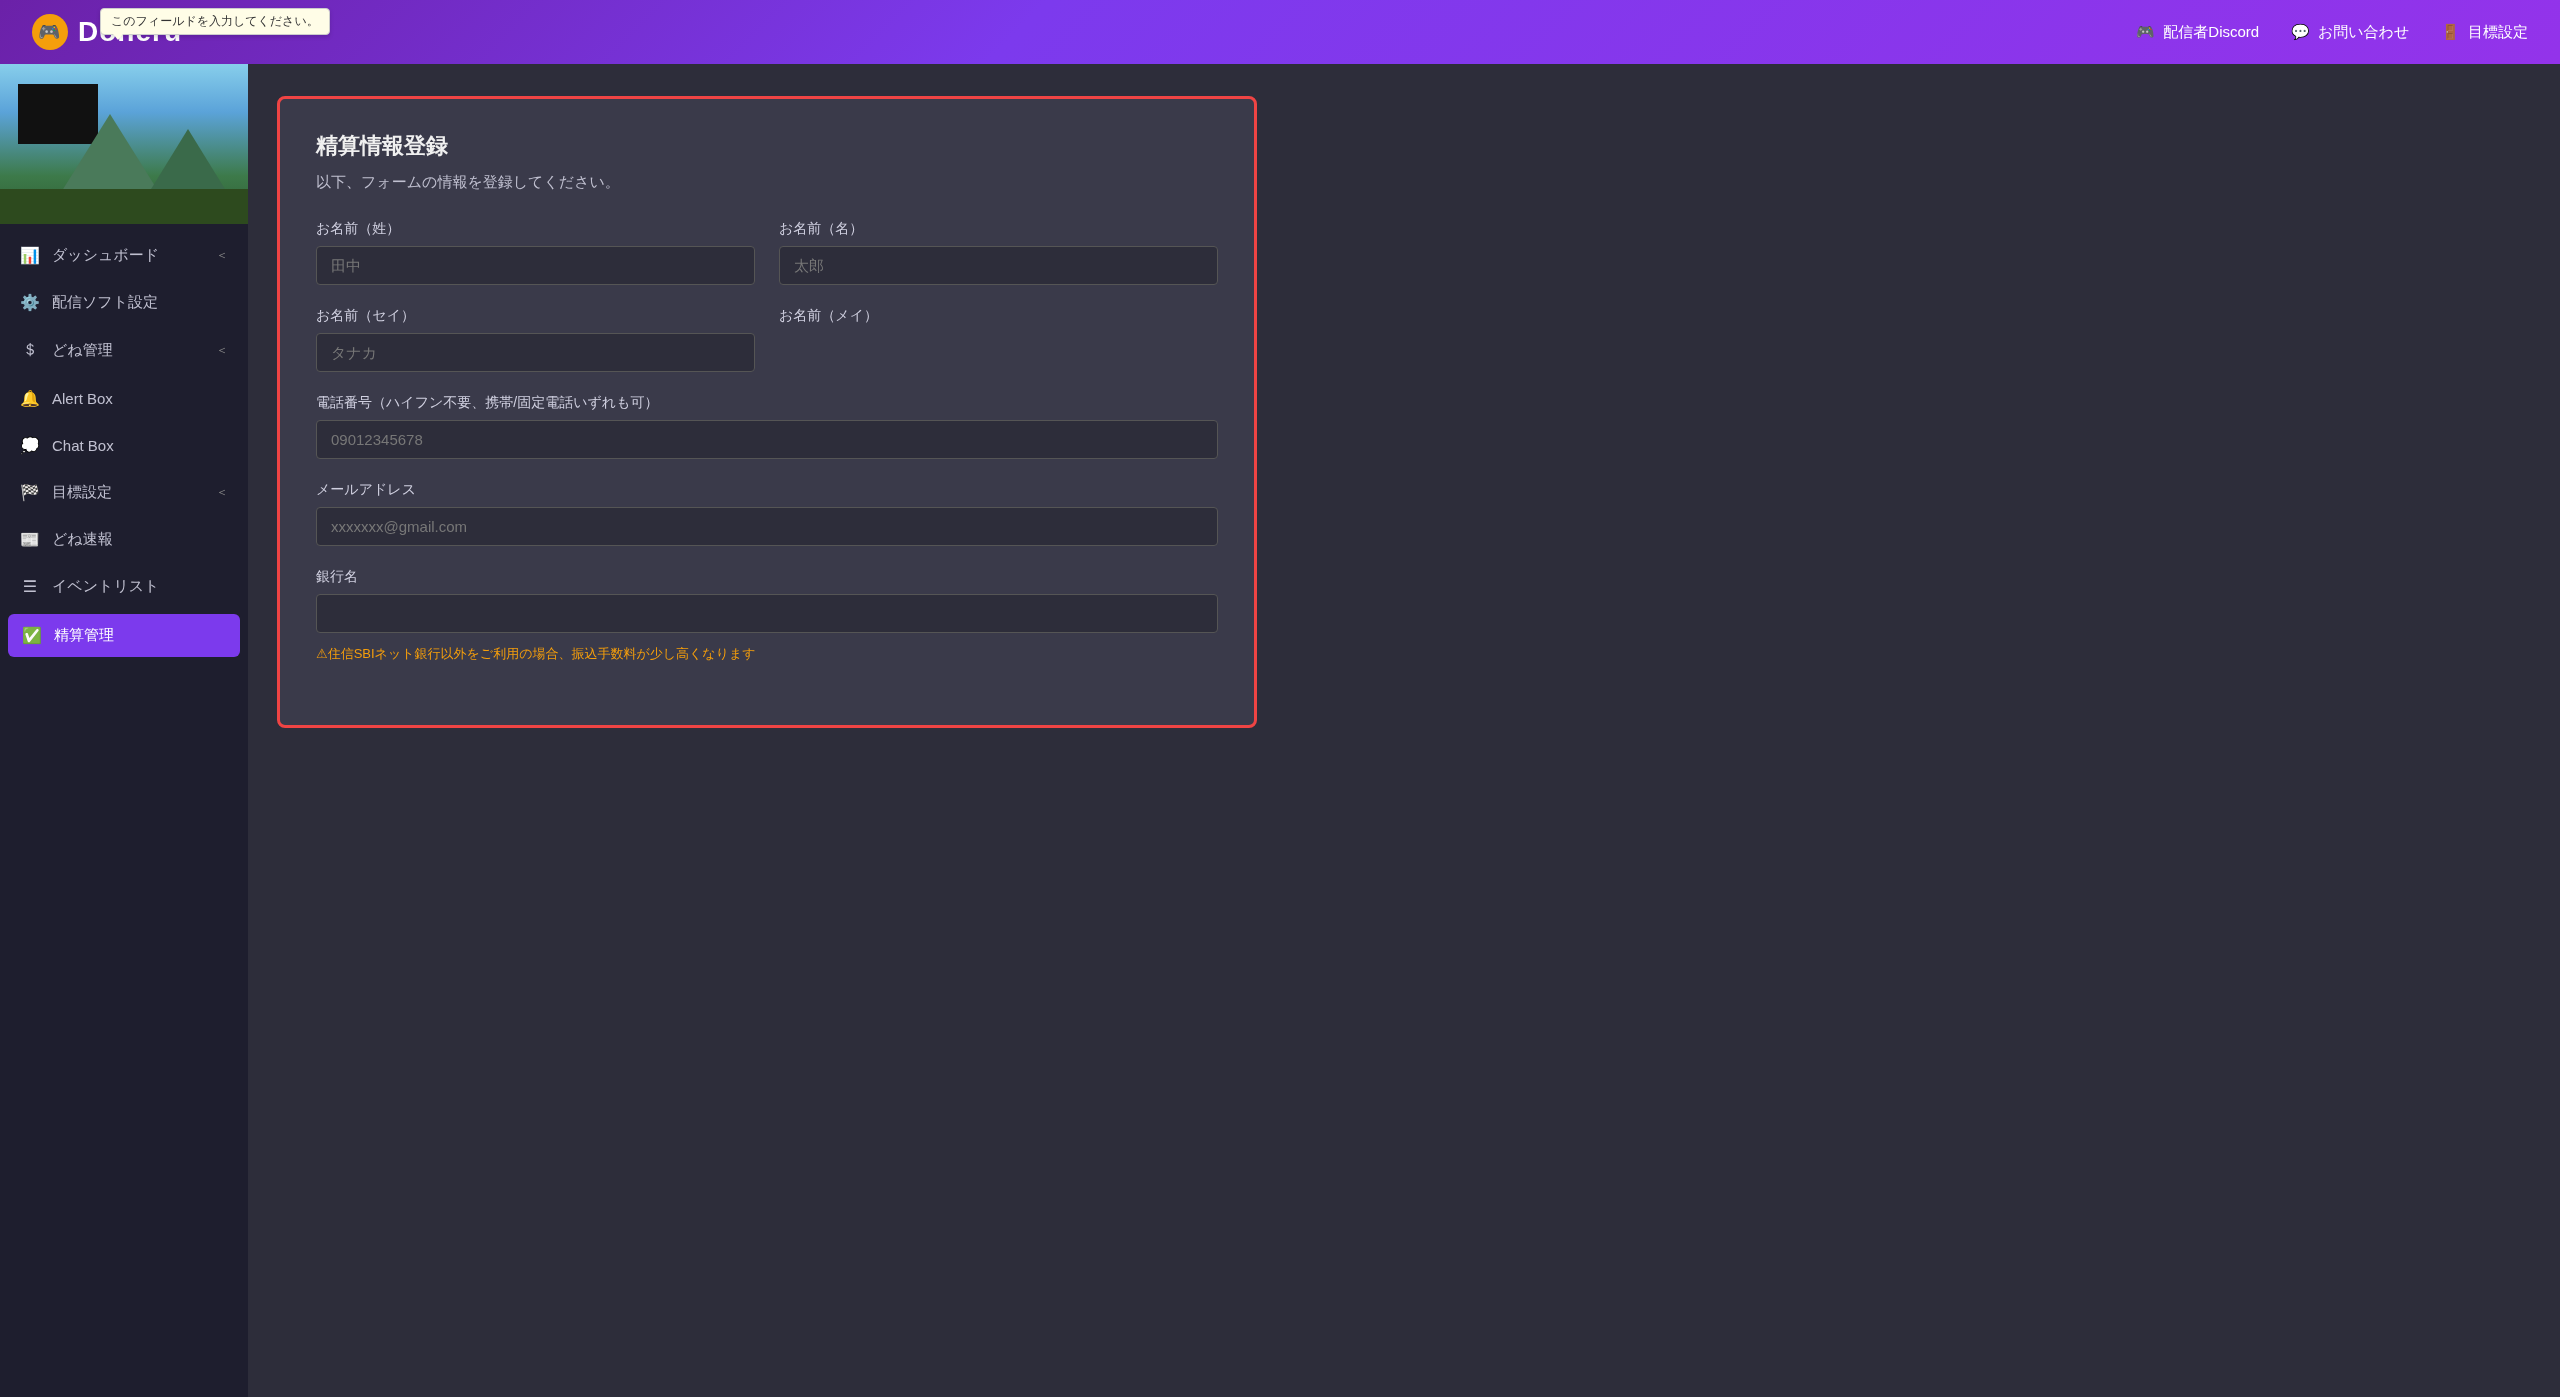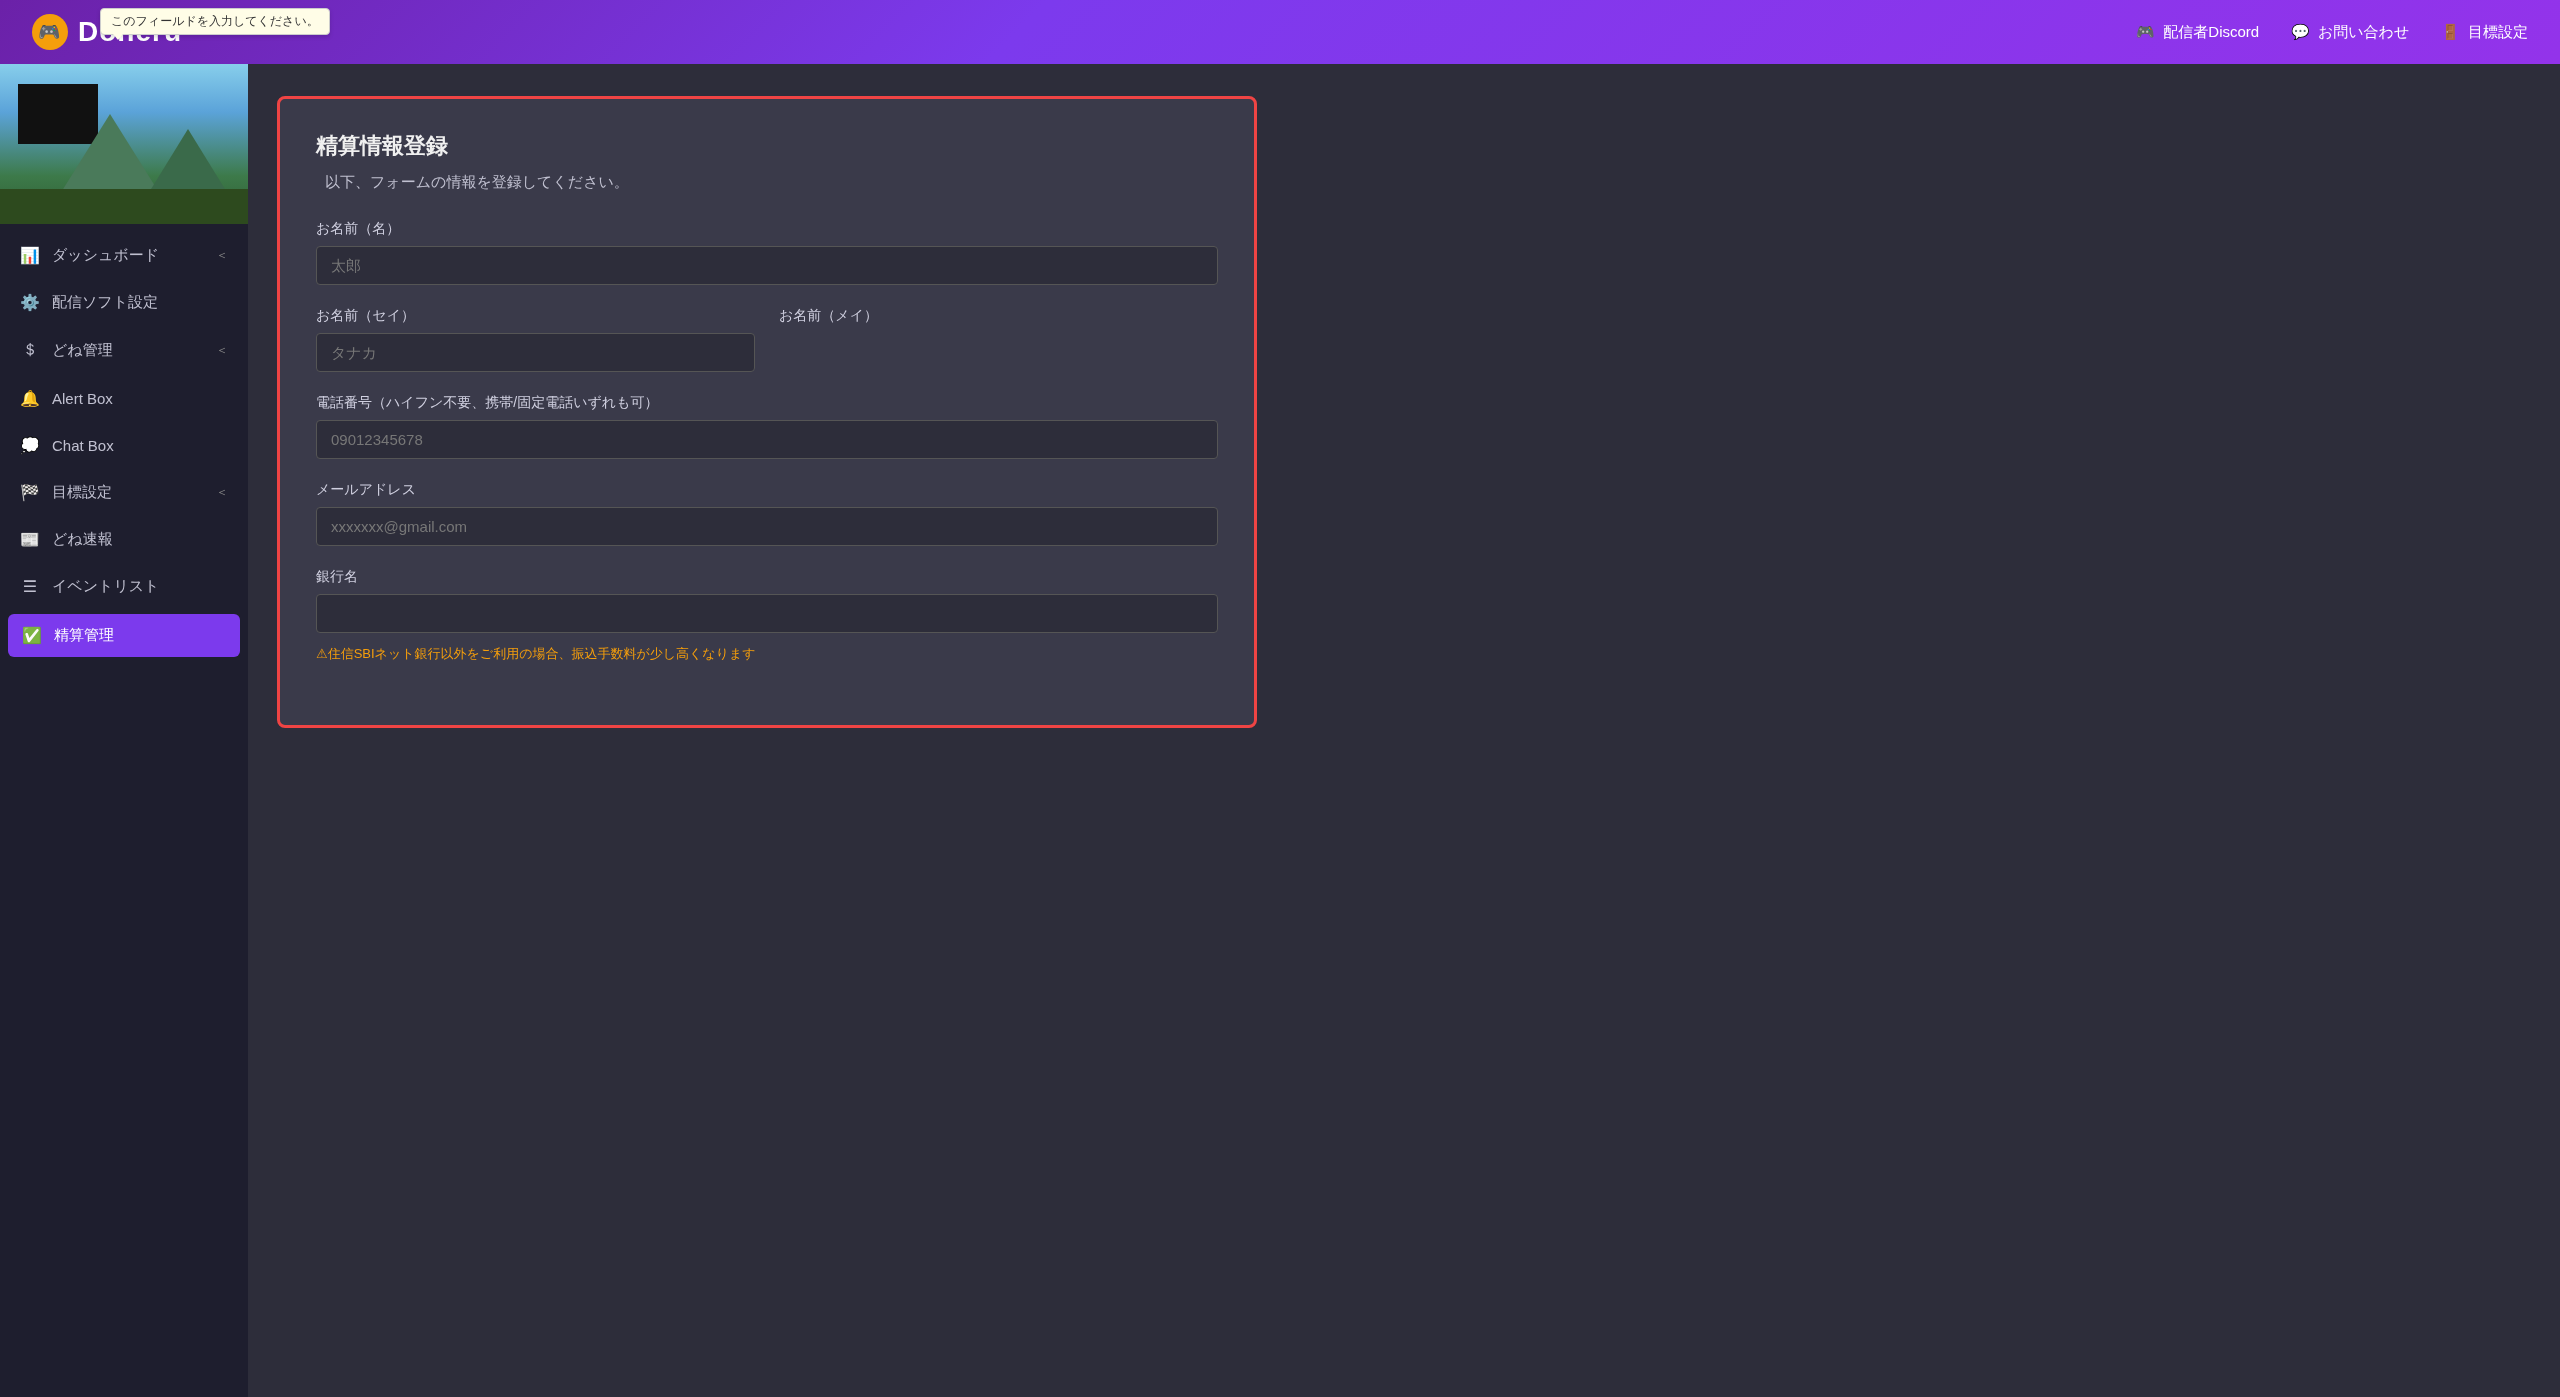--- a/index.html
+++ b/index.html
@@ -201,21 +201,20 @@
     .form-title {
       font-size: 22px;
       font-weight: 700;
       color: #f0f0f0;
       margin-bottom: 12px;
     }
     .form-subtitle {
       font-size: 15px;
       color: #c0c0d0;
       margin-bottom: 28px;
-      margin-left: 9px;
     }
 
     .form-row {
       display: flex;
       gap: 24px;
       margin-bottom: 22px;
     }
     .form-group {
       flex: 1;
       display: flex;
@@ -344,20 +343,24 @@
     </nav>
   </aside>
 
   <main class="main-content">
     <div class="form-panel">
       <h1 class="form-title">精算情報登録</h1>
       <p class="form-subtitle">以下、フォームの情報を登録してください。</p>
 
       <div class="form-row">
         <div class="form-group">
+          <label class="form-label">お名前（姓）</label>
+          <input class="form-input" type="text" placeholder="田中" style="">
+        </div>
+        <div class="form-group">
           <label class="form-label">お名前（名）</label>
           <input class="form-input" type="text" placeholder="太郎" style="">
         </div>
       </div>
 
       <div class="form-row">
         <div class="form-group">
           <label class="form-label">お名前（セイ）</label>
           <input class="form-input" type="text" placeholder="タナカ" style="">
         </div>

